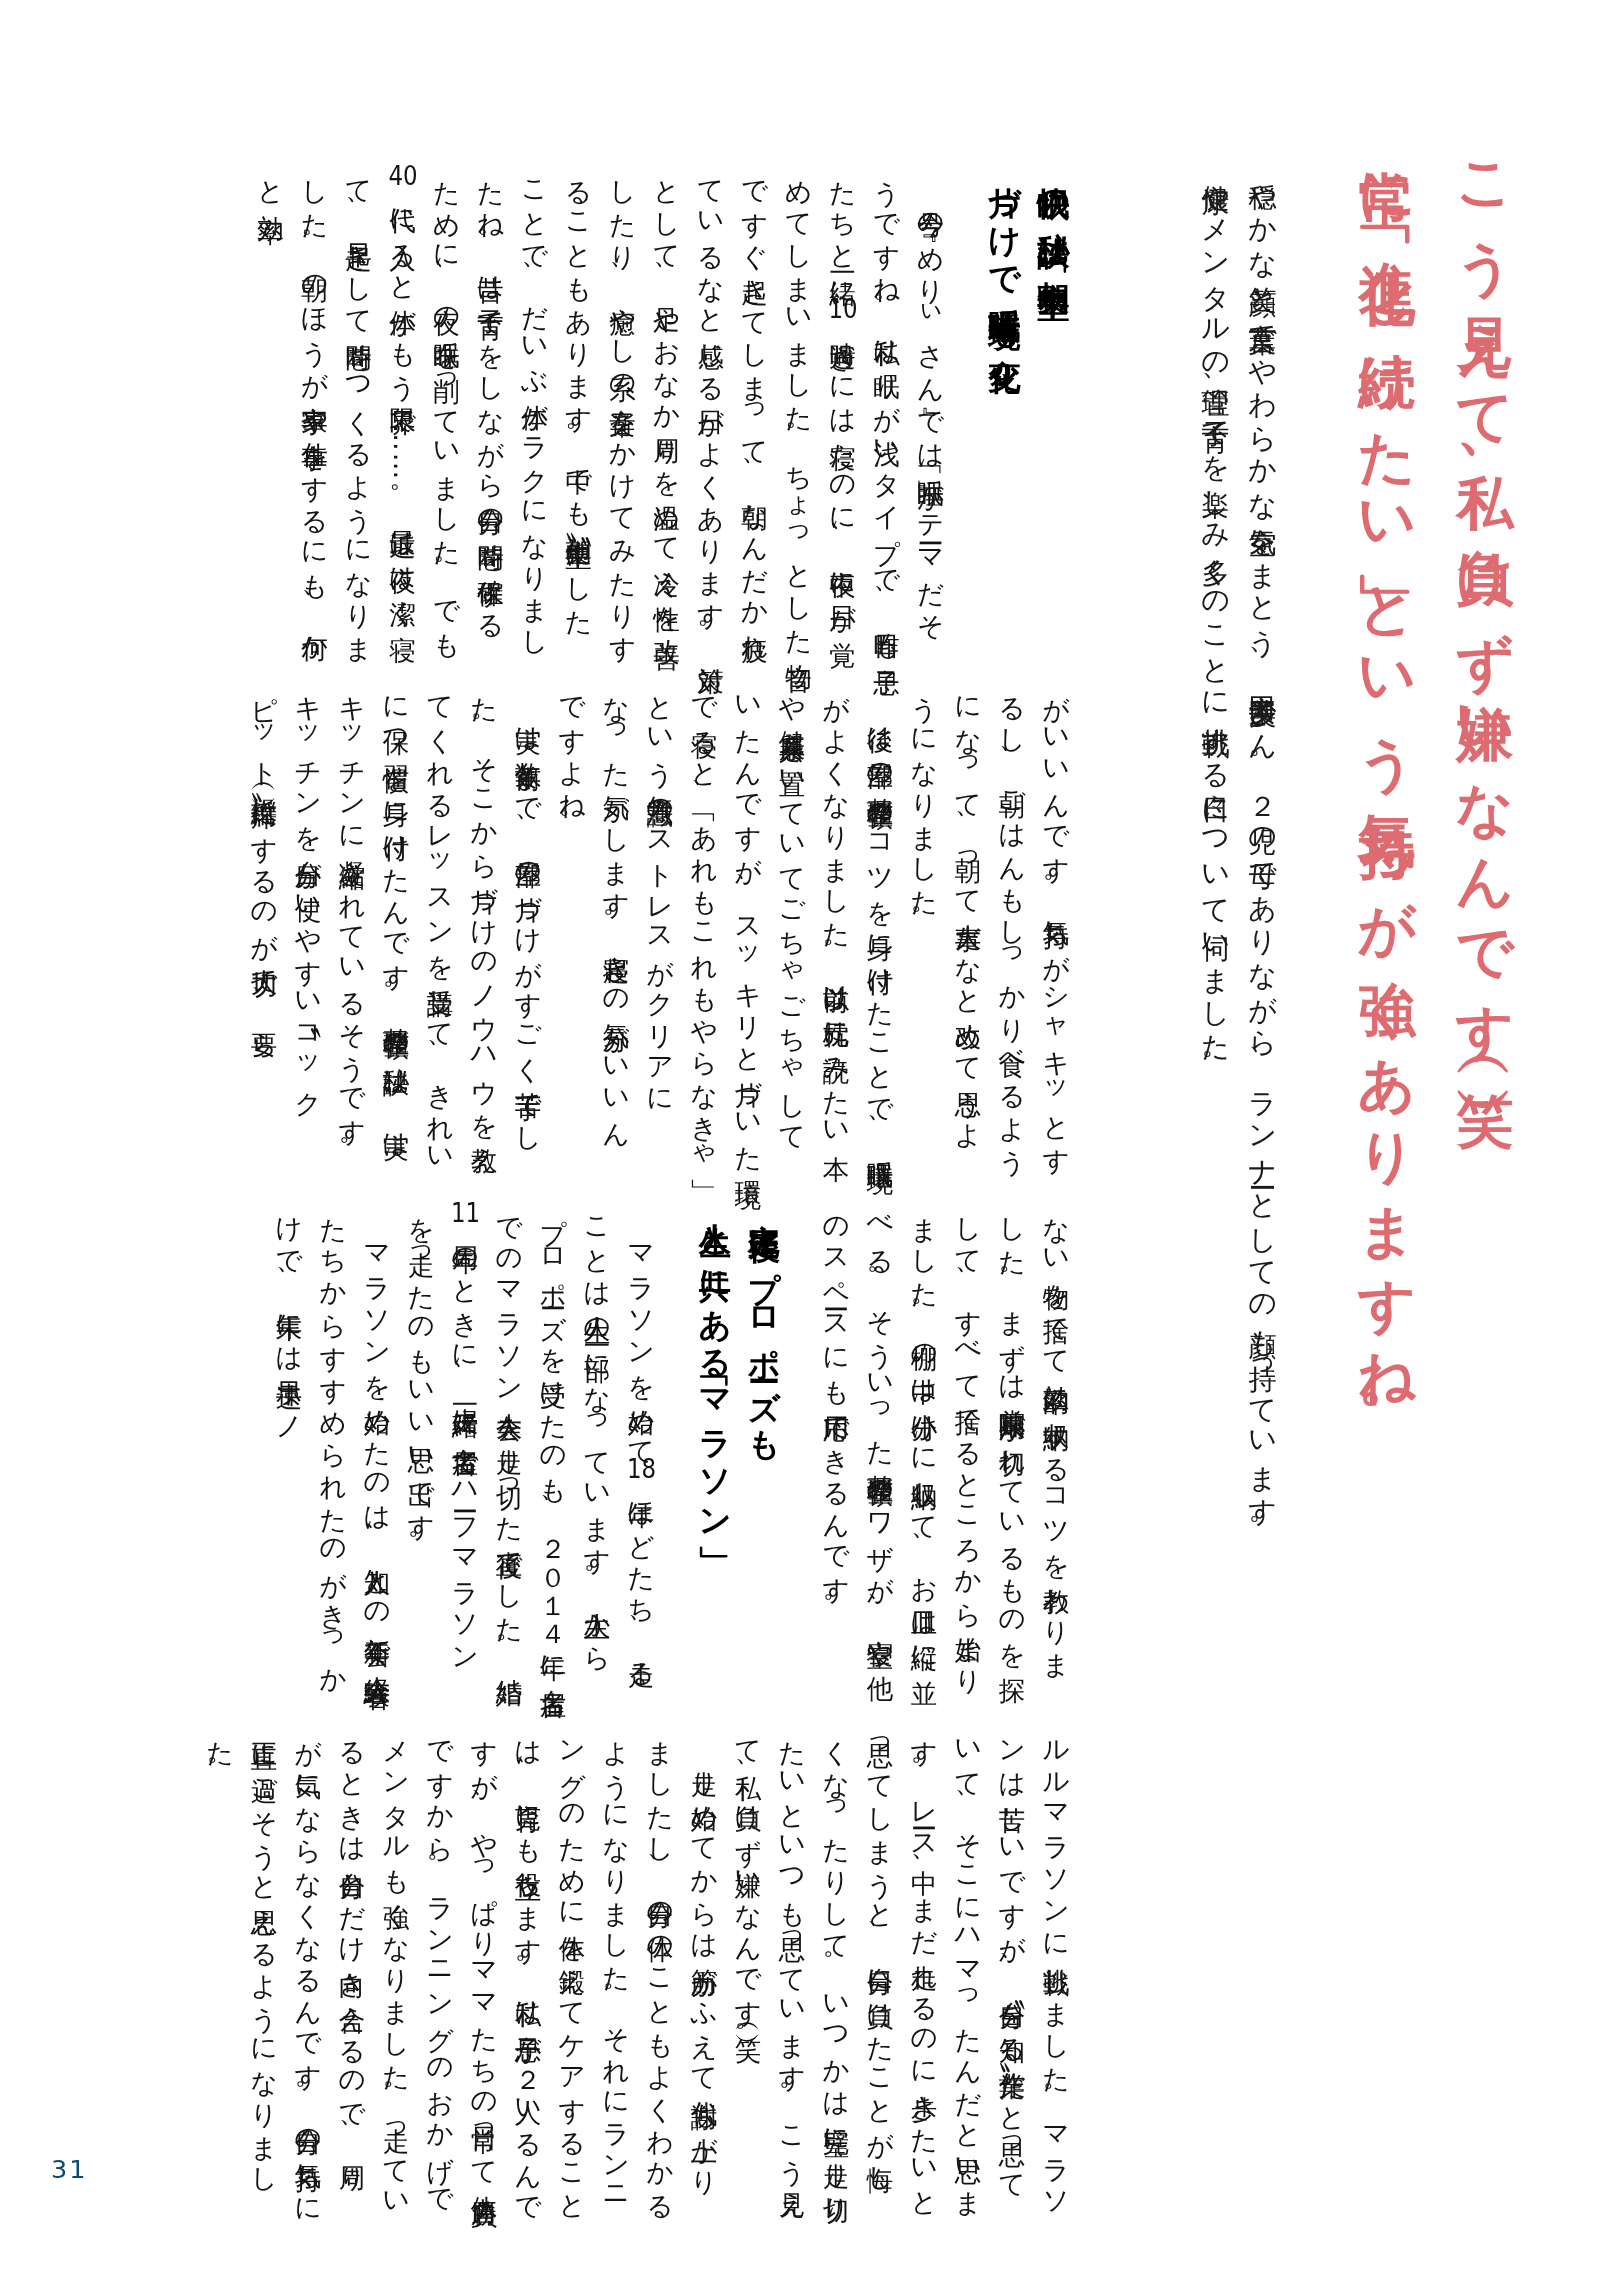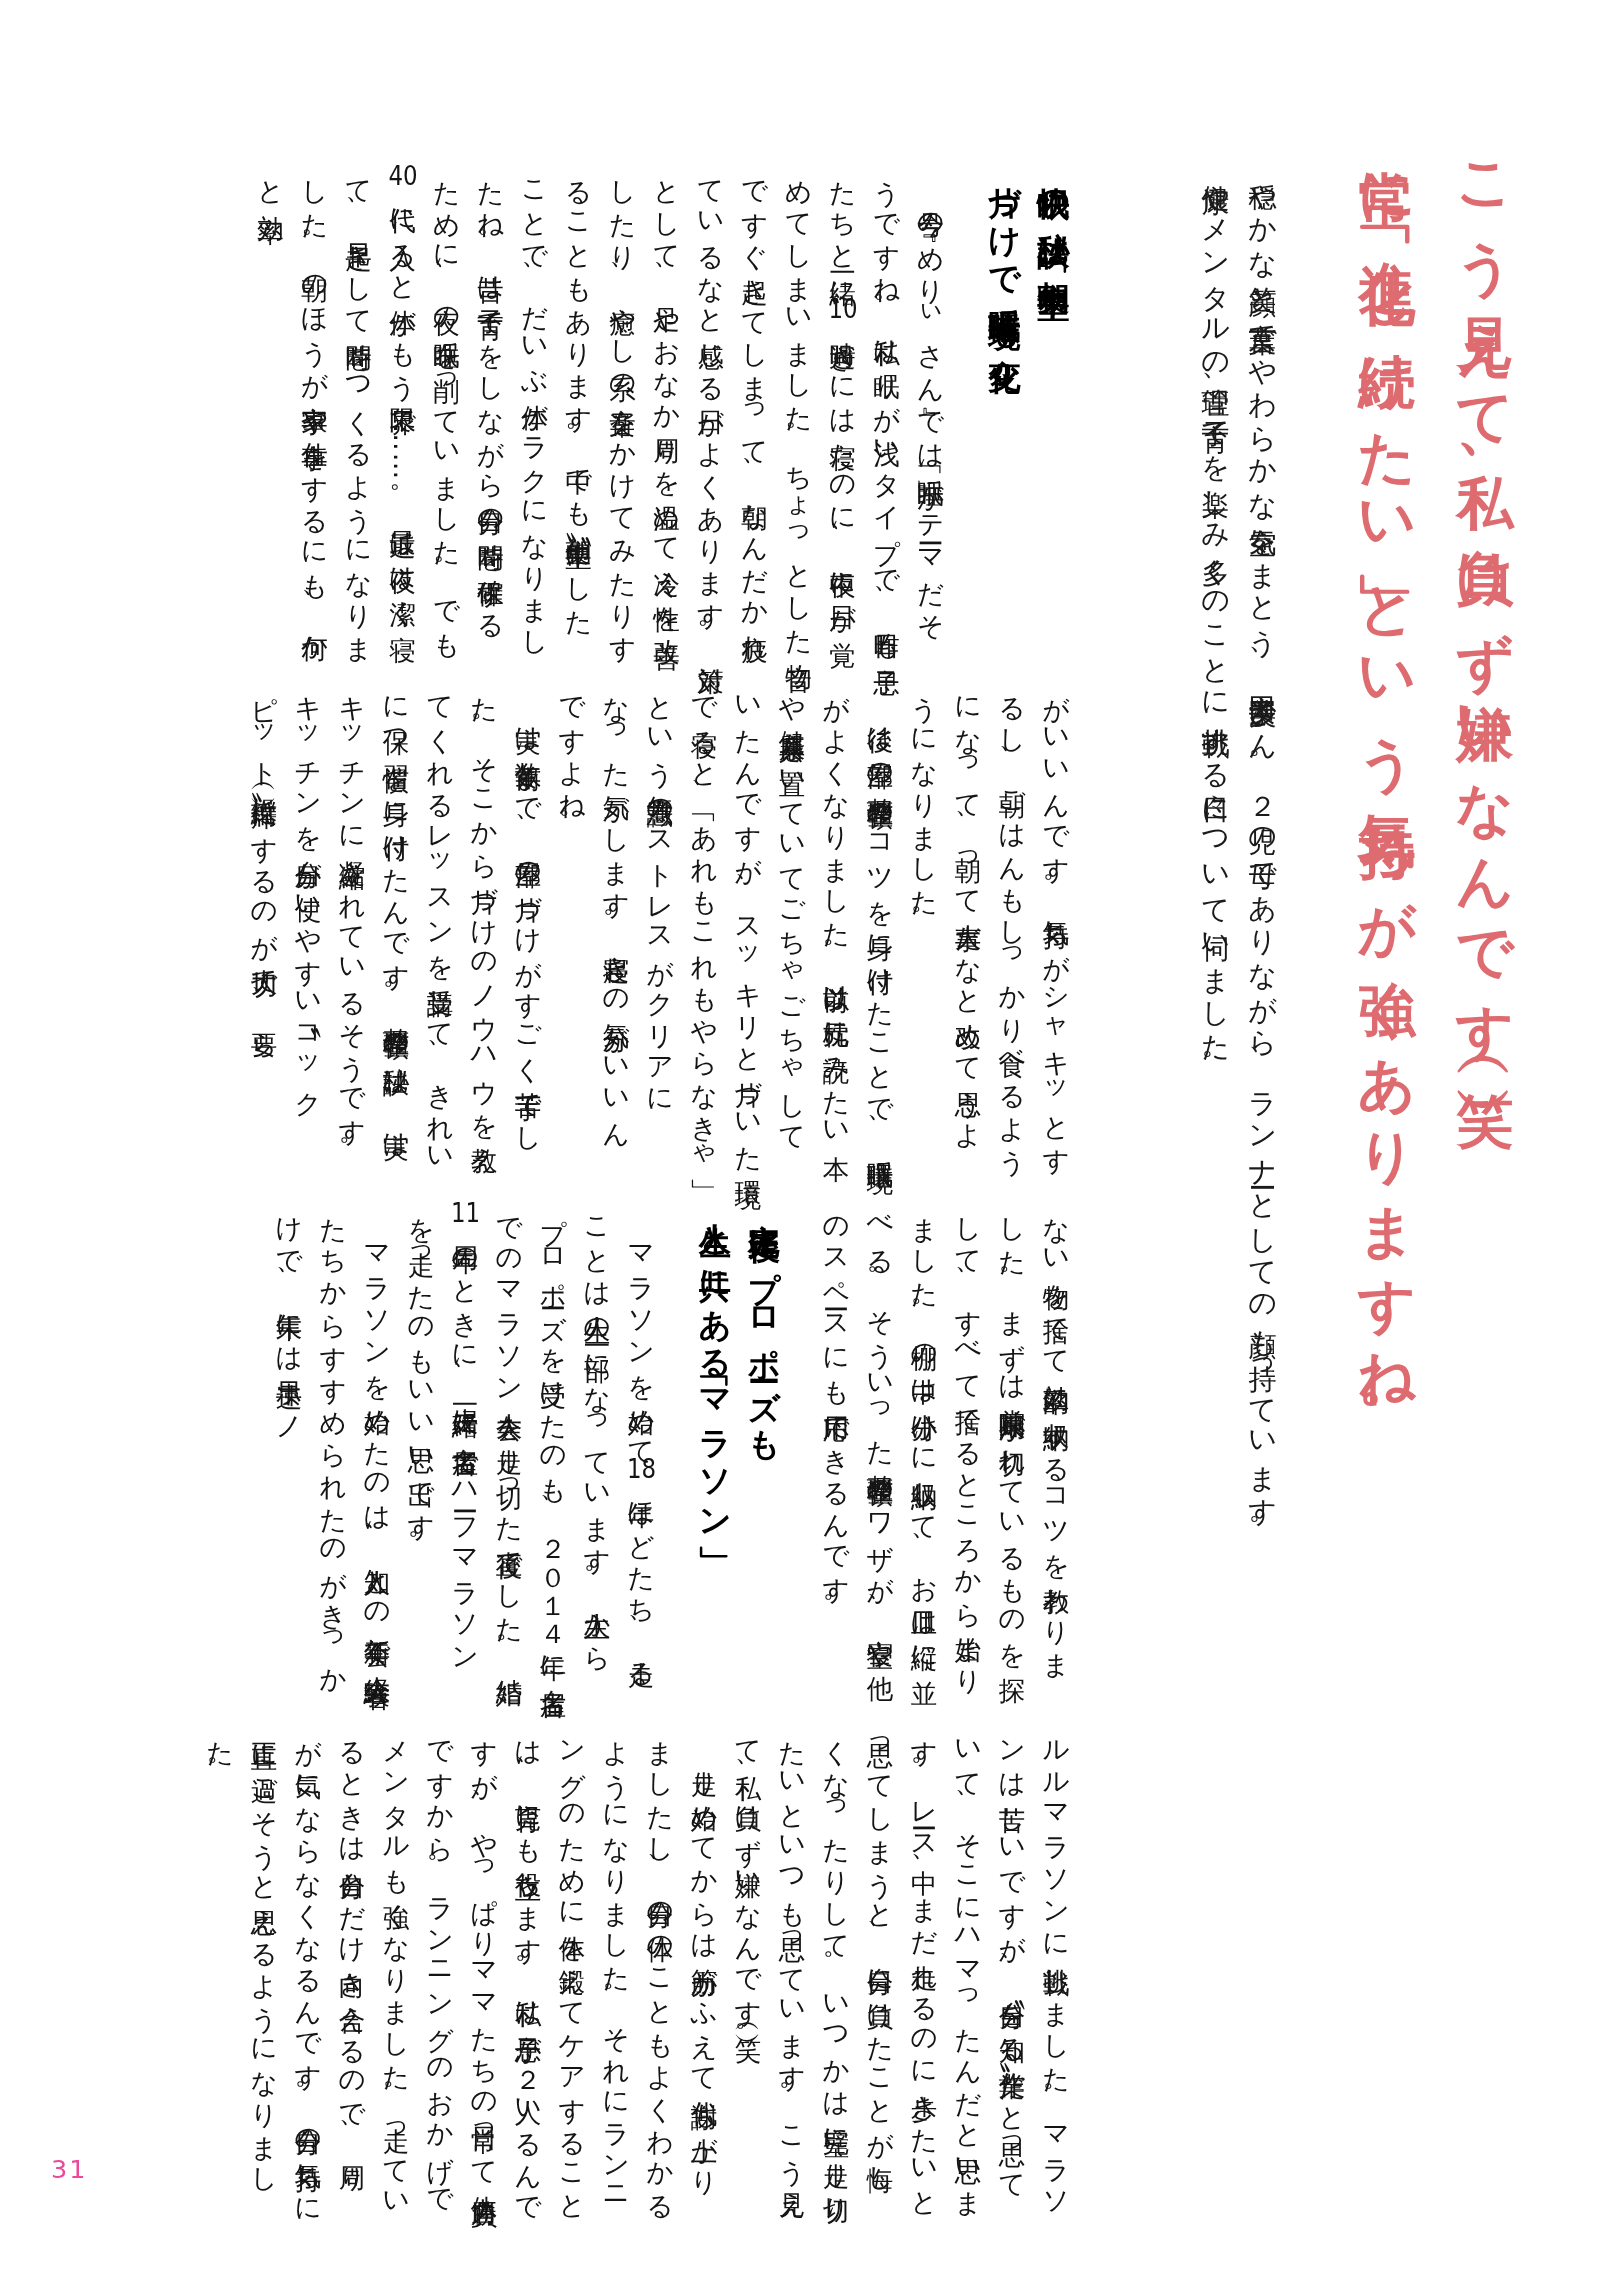--- a/index.html
+++ b/index.html
@@ -42,21 +42,21 @@
   .subhead{
     font-size:32px;line-height:49px;letter-spacing:2.9px;
     font-weight:bold;color:#000;margin:0 0 0 27.4px;padding:0;
   }
   .subhead span{display:block;}
   #row3 .subhead{margin-right:25.5px;}
 
   
   .page-number{
     position:absolute;left:51px;top:2154px;
-    font-size:25.5px;letter-spacing:2px;color:#ec4899;
+    font-size:25.5px;letter-spacing:2px;color:#0c4a6e;
   }
   .credits{
     position:absolute;left:127px;top:2162px;
     font-size:19.6px;letter-spacing:2px;color:#222;white-space:nowrap;
   }
 </style>
 </head>
 <body>
 
 <div class="page">

